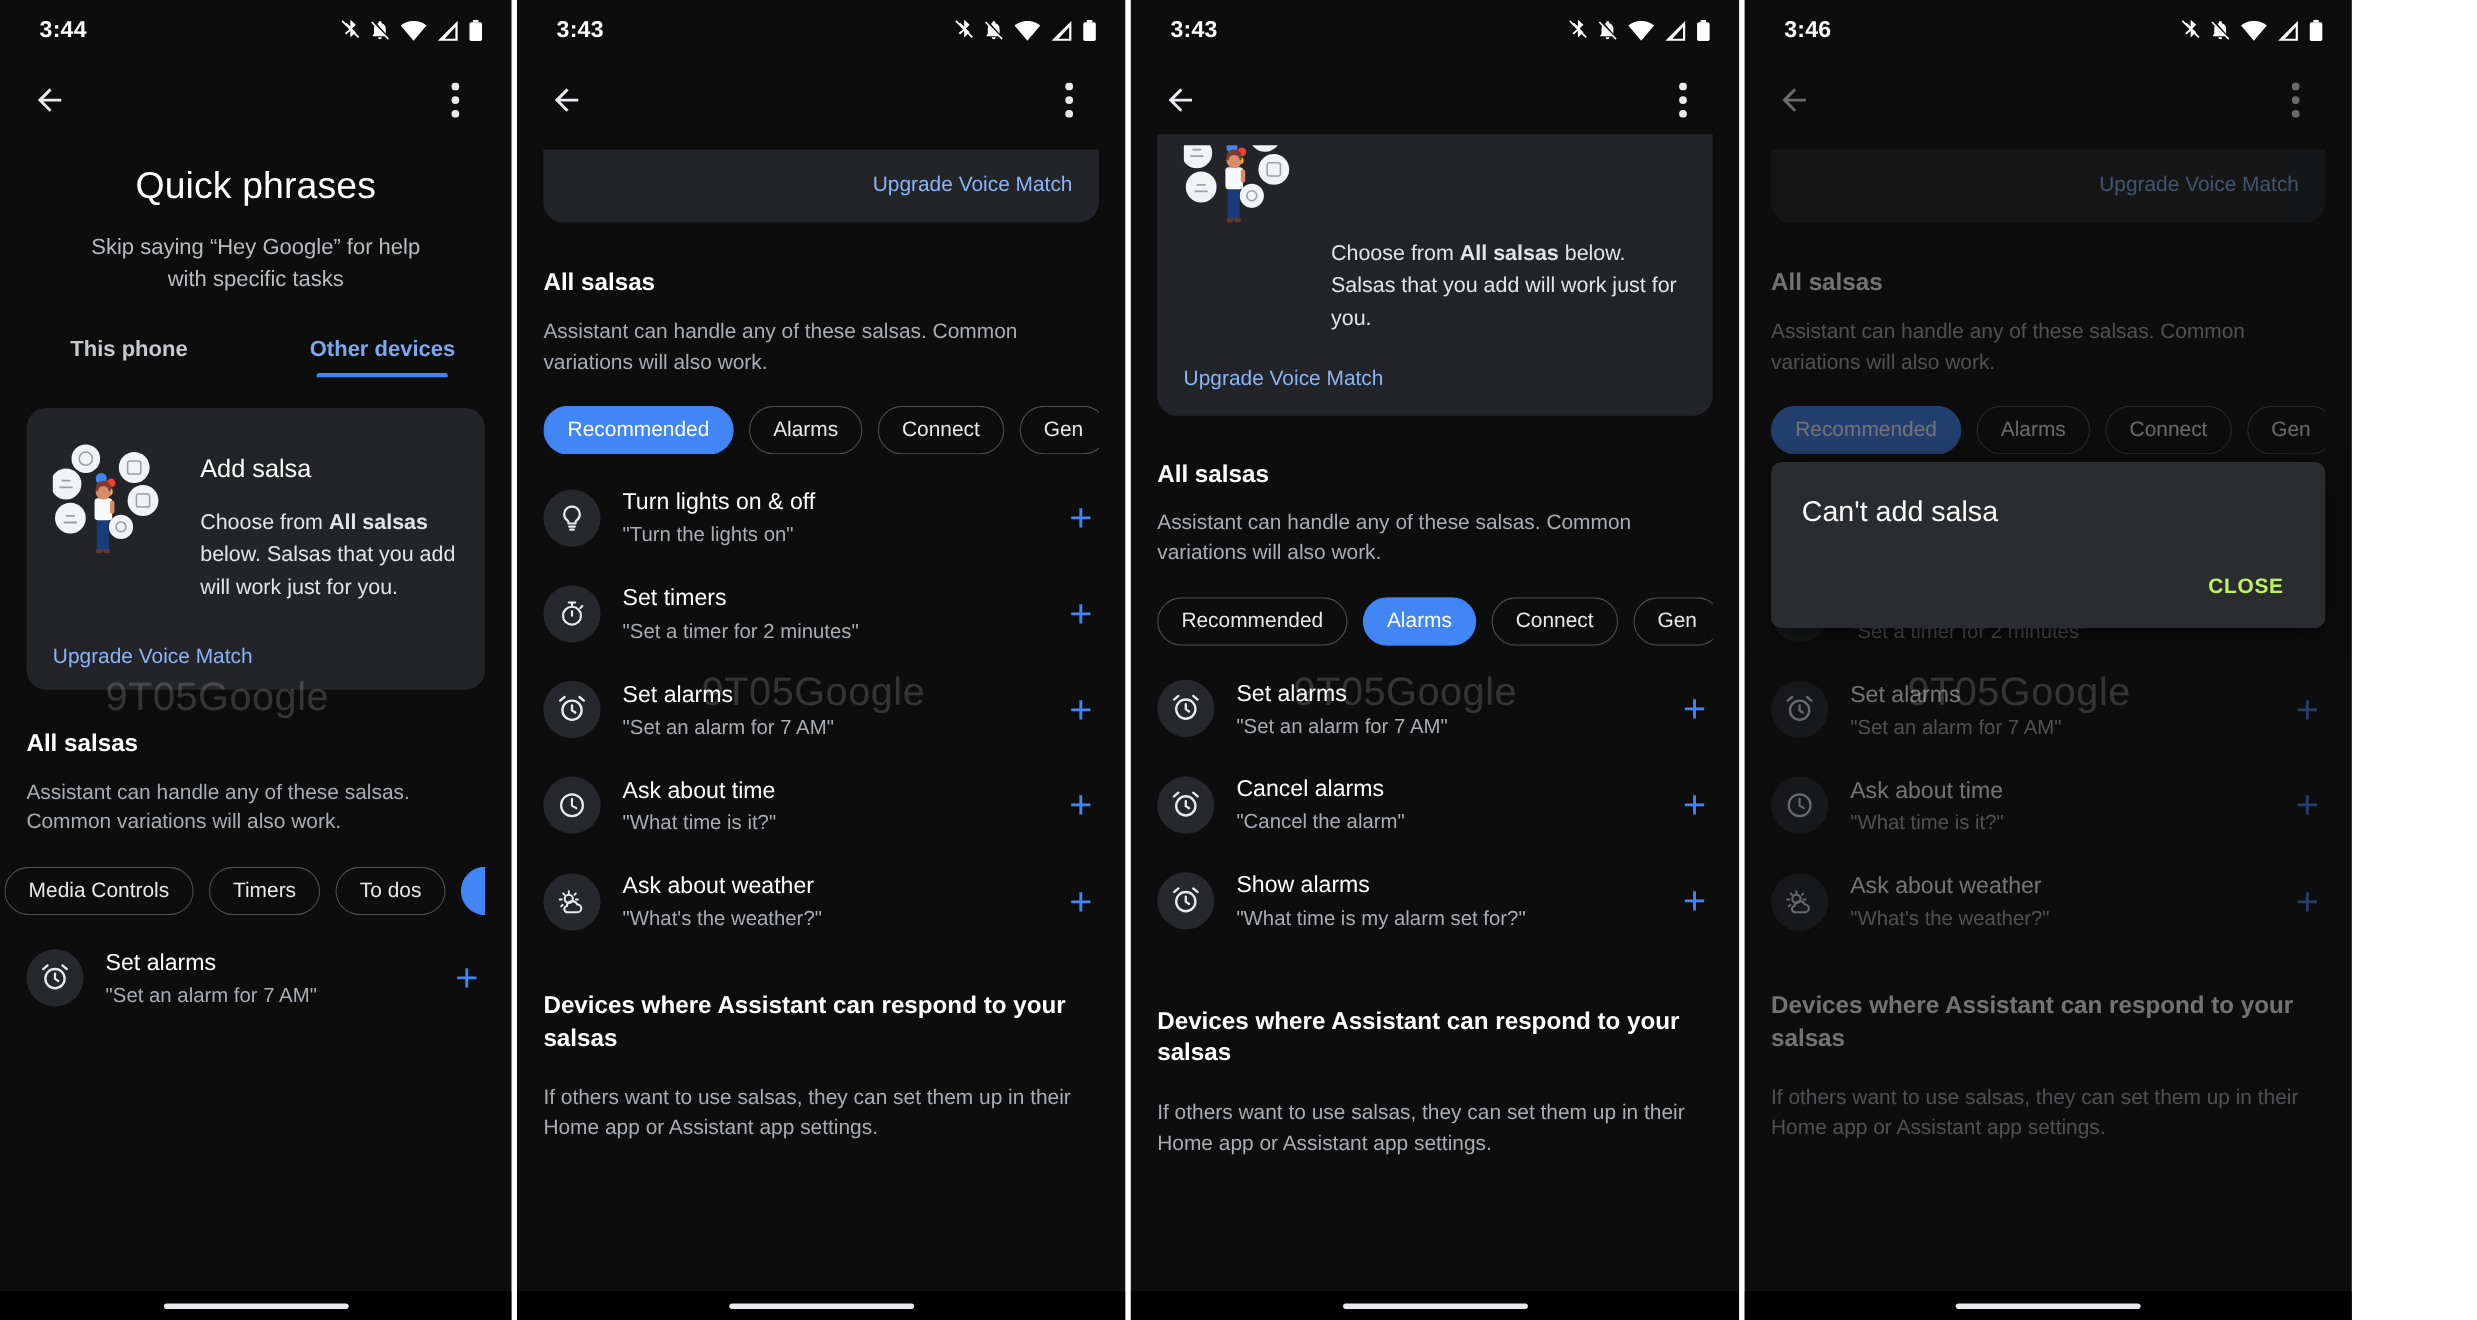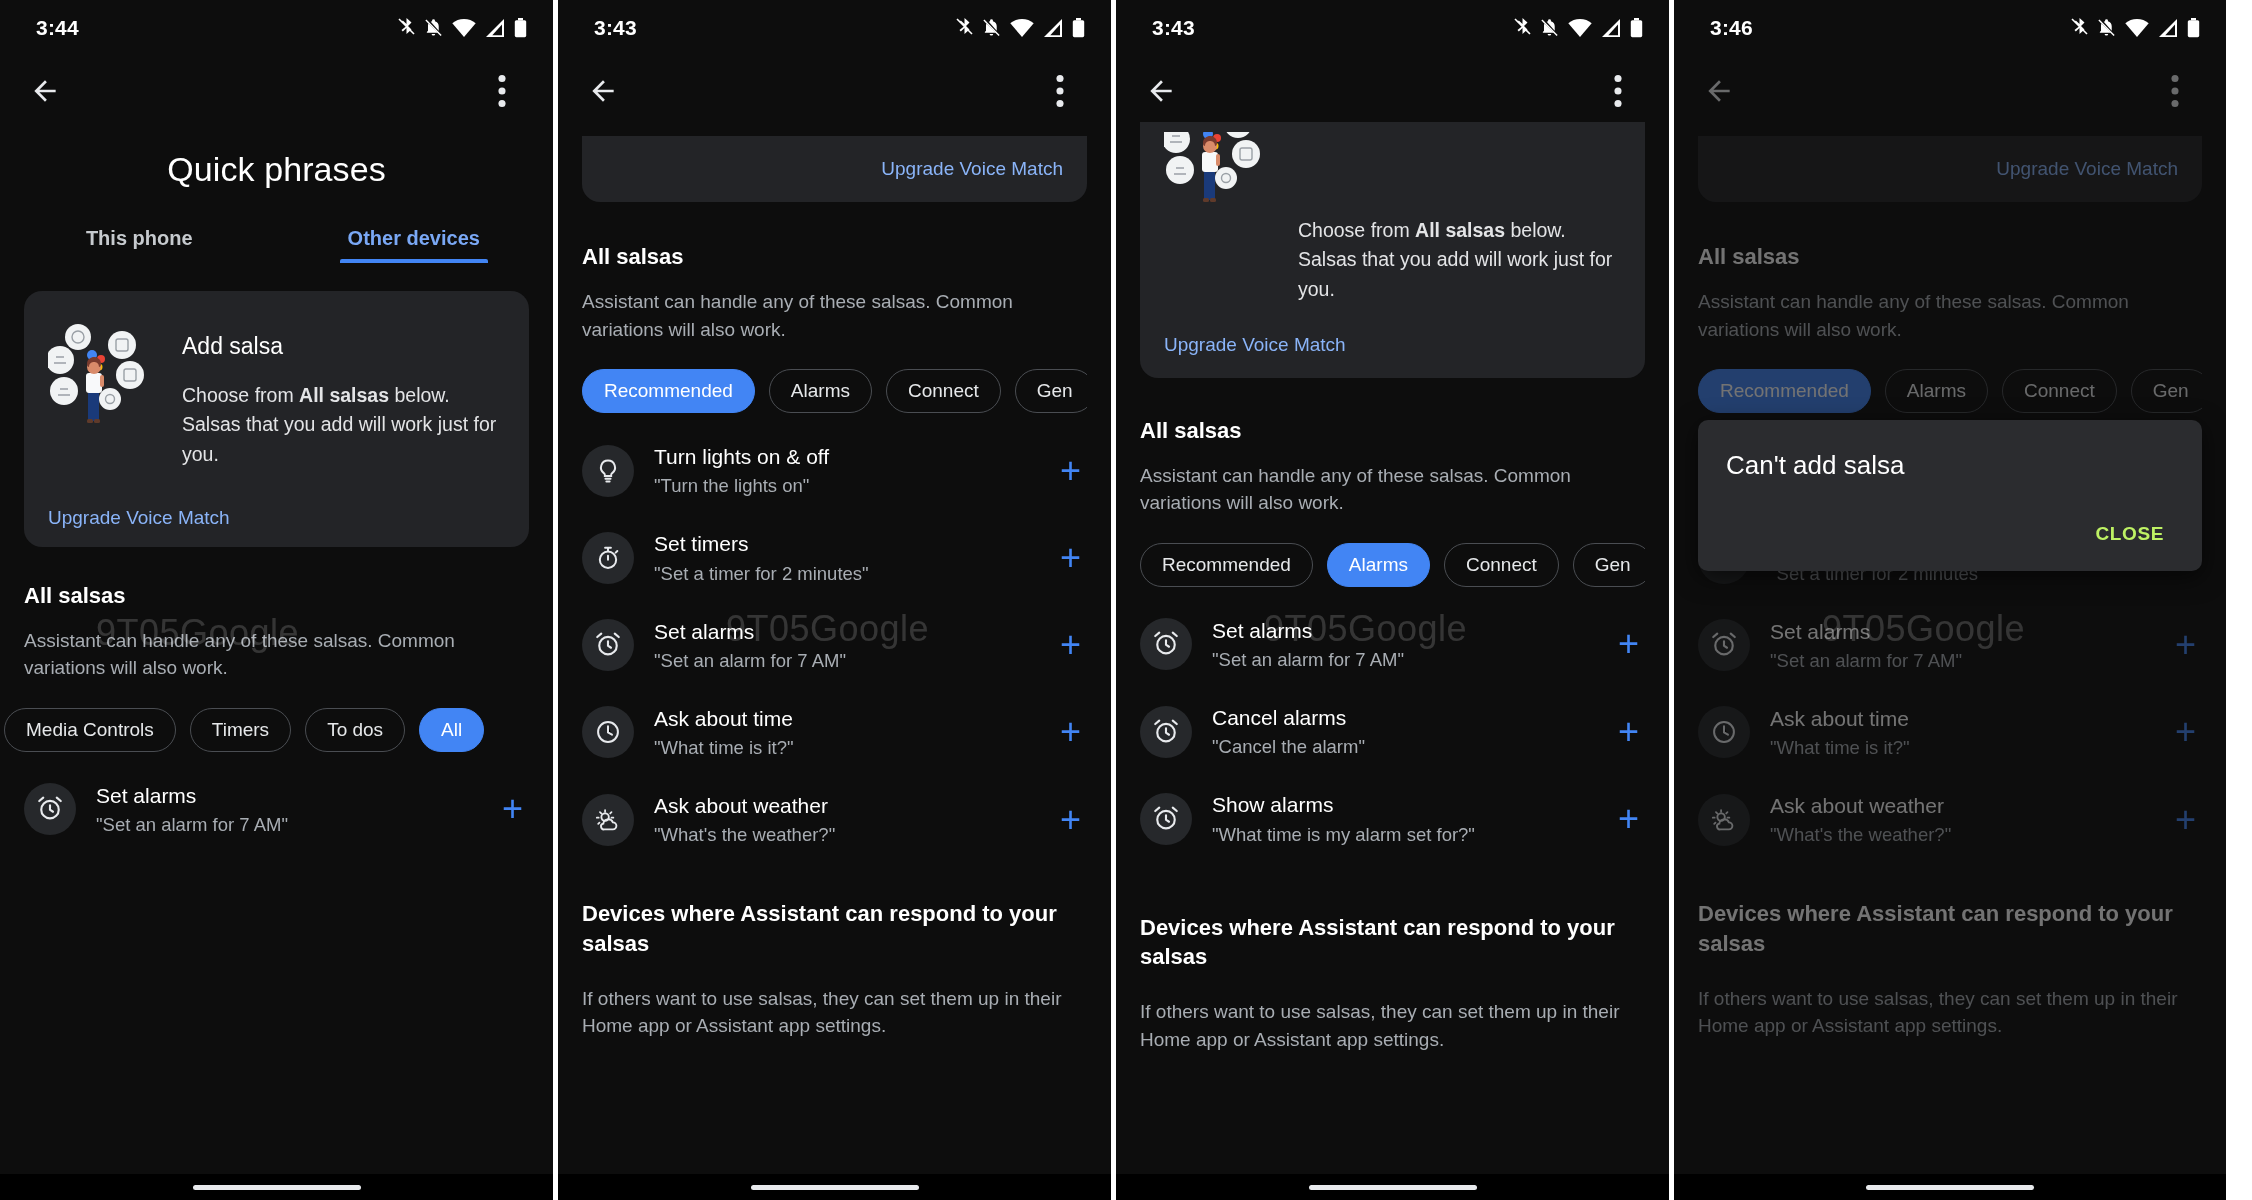--- a/index.html
+++ b/index.html
@@ -16,21 +16,21 @@
     background: #fff;
   }
   .phone {
     position: relative;
     width: 553px;
     height: 1200px;
     background: #0d0d0d;
     overflow: hidden;
     flex: 0 0 auto;
   }
-  .phone.p1 { width: 553px; }
+  .phone.p1 { width: 465px; }
   .phone.p2 { width: 553px; }
   .phone.p3 { width: 553px; }
   .phone.p4 { width: 552px; }
 
   
   .statusbar {
     height: 56px;
     display: flex;
     align-items: center;
     justify-content: space-between;
@@ -323,20 +323,21 @@
         <svg width="8" height="32" viewBox="0 0 4 18">
             <circle cx="2" cy="2" r="2" fill="#e8eaed"></circle>
             <circle cx="2" cy="9" r="2" fill="#e8eaed"></circle>
             <circle cx="2" cy="16" r="2" fill="#e8eaed"></circle>
           </svg>
       </div>
     </div>
 
     <div class="content">
       <div class="page-title">Quick phrases</div>
+      <div class="page-sub">Skip saying “Hey Google” for help with specific tasks</div>
 
       <div class="tabs">
         <div class="tab">This phone</div>
         <div class="tab active">Other devices</div>
       </div>
 
 
       <div class="promo">
         <div class="promo-top">
           <div class="promo-illu">

